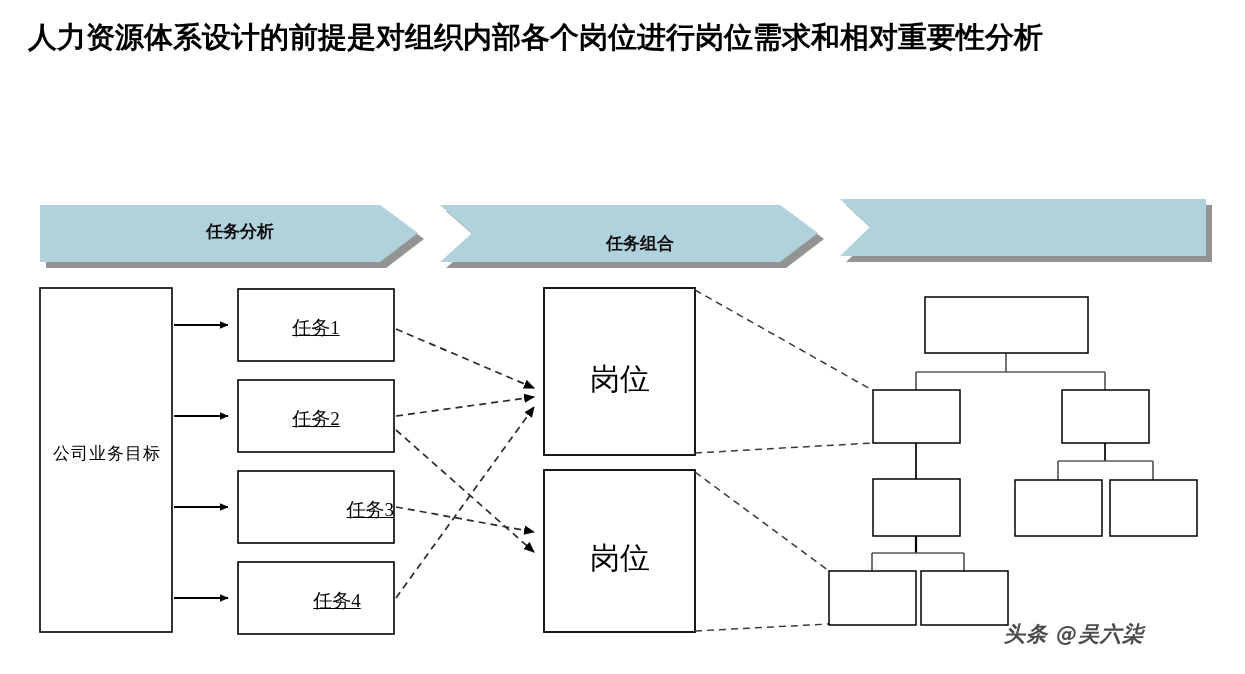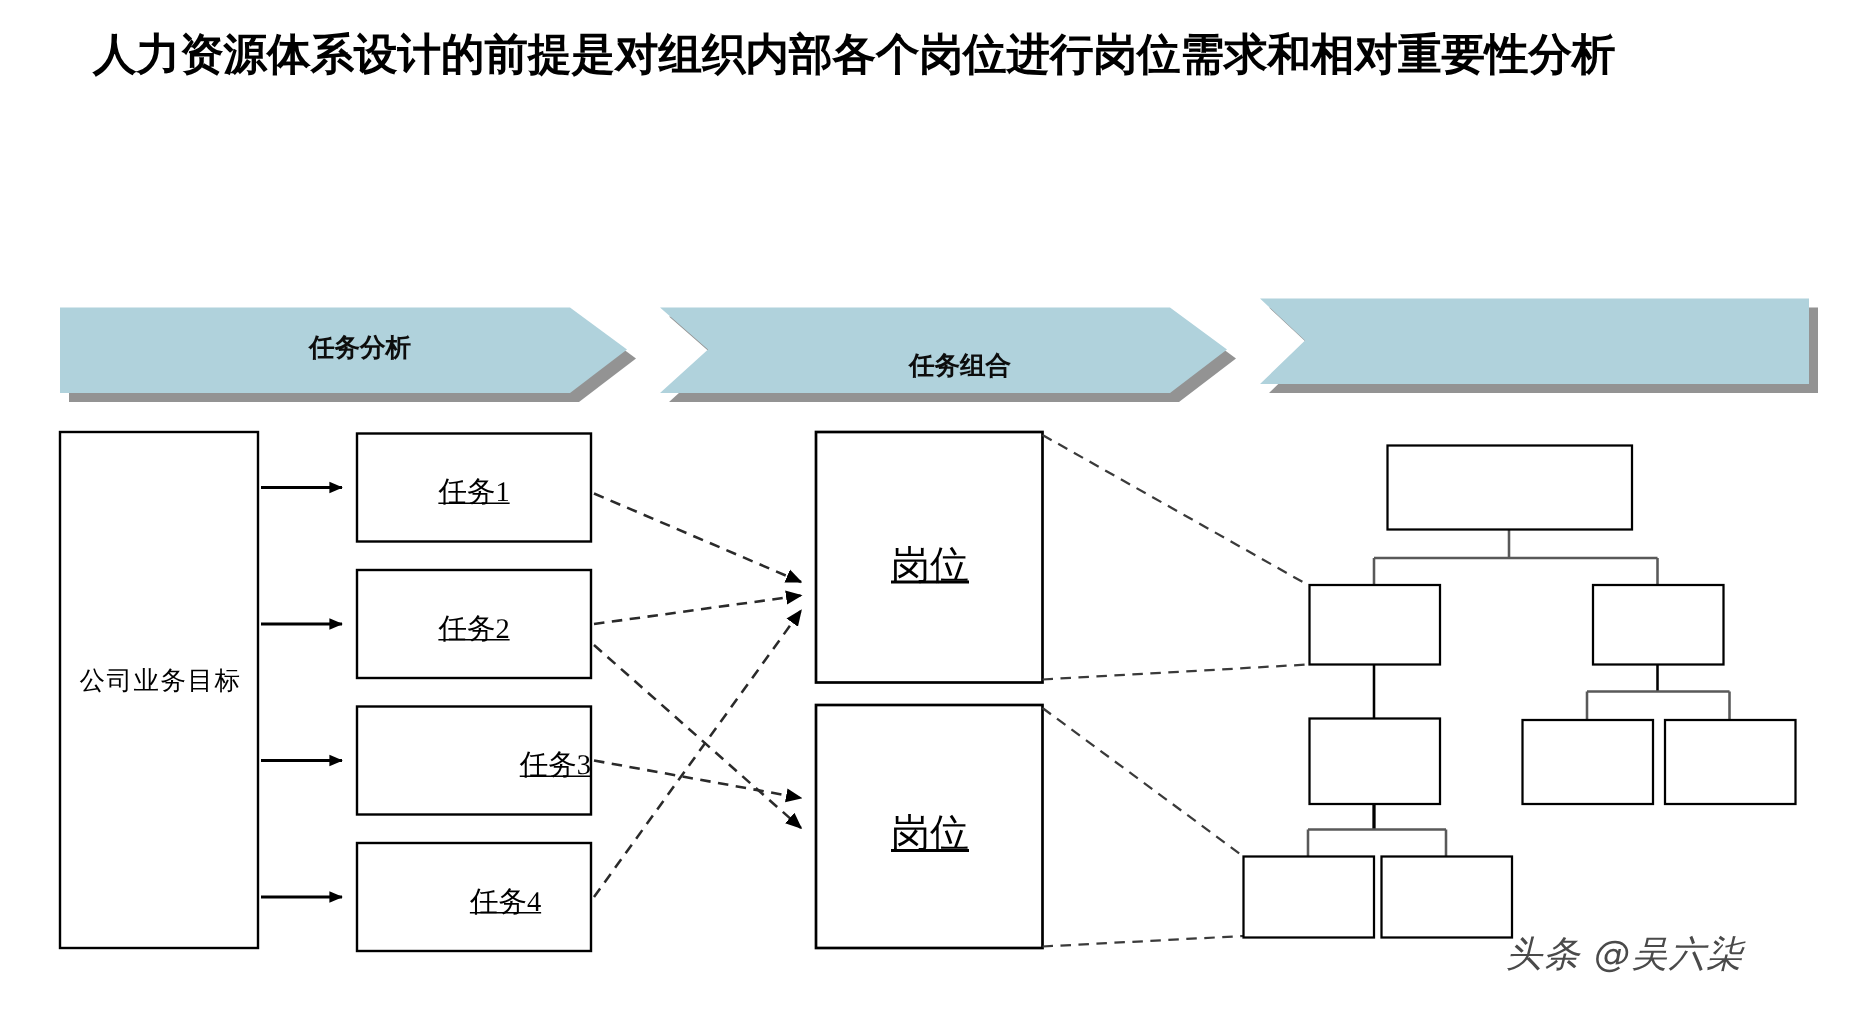--- a/index.html
+++ b/index.html
@@ -22,21 +22,20 @@
     left: 28px;
     top: 18px;
     width: 1180px;
     font-family: "Liberation Serif", "DejaVu Serif", serif;
     font-size: 29px;
     line-height: 38px;
     font-weight: 700;
     letter-spacing: 0px;
     color: #000000;
     white-space: normal;
-    margin-left: 34px;
   }
 
   
   #diagram {
     position: absolute;
     left: 0;
     top: 0;
     width: 1245px;
     height: 482px;
   }
@@ -91,35 +90,34 @@
     font-size: 19px;
     width: 156px;
     text-decoration: underline;
   }
   #task-box-text-0 { left: 238px; top: 315px; }
   #task-box-text-1 { left: 238px; top: 406px; }
   #task-box-text-2 { left: 238px; top: 497px; text-align: right; }
   #task-box-text-3 { left: 238px; top: 588px; margin-left: 21px; }
 
   .position-box-text {
-    font-size: 26px;
+    font-size: 30px;
     width: 152px;
-    text-decoration: underline;
   }
   #position-box-text-0 { left: 544px; top: 359px; }
   #position-box-text-1 { left: 544px; top: 538px; }
 
   
   #watermark {
     position: absolute;
     left: 1004px;
     top: 620px;
     font-family: "DejaVu Sans", "Liberation Sans", sans-serif;
-    font-size: 24px;
-    font-weight: 400;
+    font-size: 21px;
+    font-weight: 700;
     font-style: italic;
     color: #2b2b2b;
     letter-spacing: 1px;
     white-space: nowrap;
     text-shadow:
       -1.5px -1.5px 0 rgba(255,255,255,0.95),
        1.5px -1.5px 0 rgba(255,255,255,0.95),
       -1.5px  1.5px 0 rgba(255,255,255,0.95),
        1.5px  1.5px 0 rgba(255,255,255,0.95),
        0 0 4px rgba(255,255,255,0.9);

